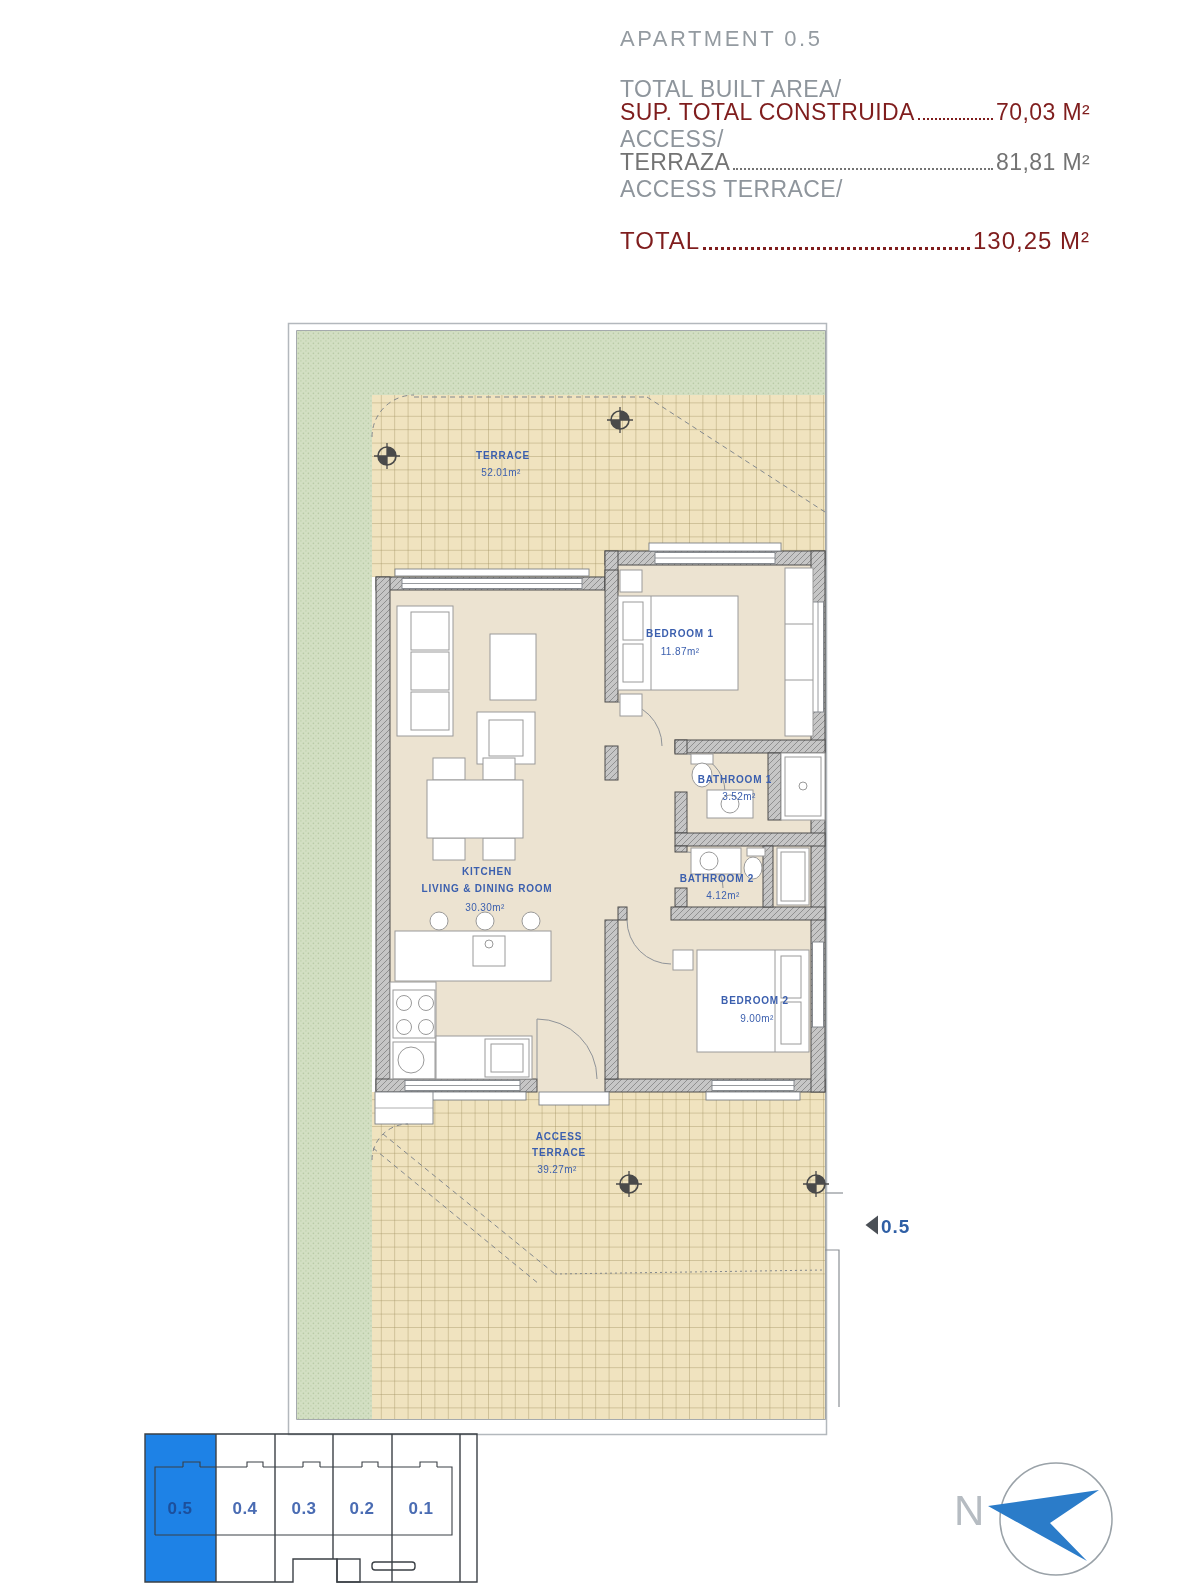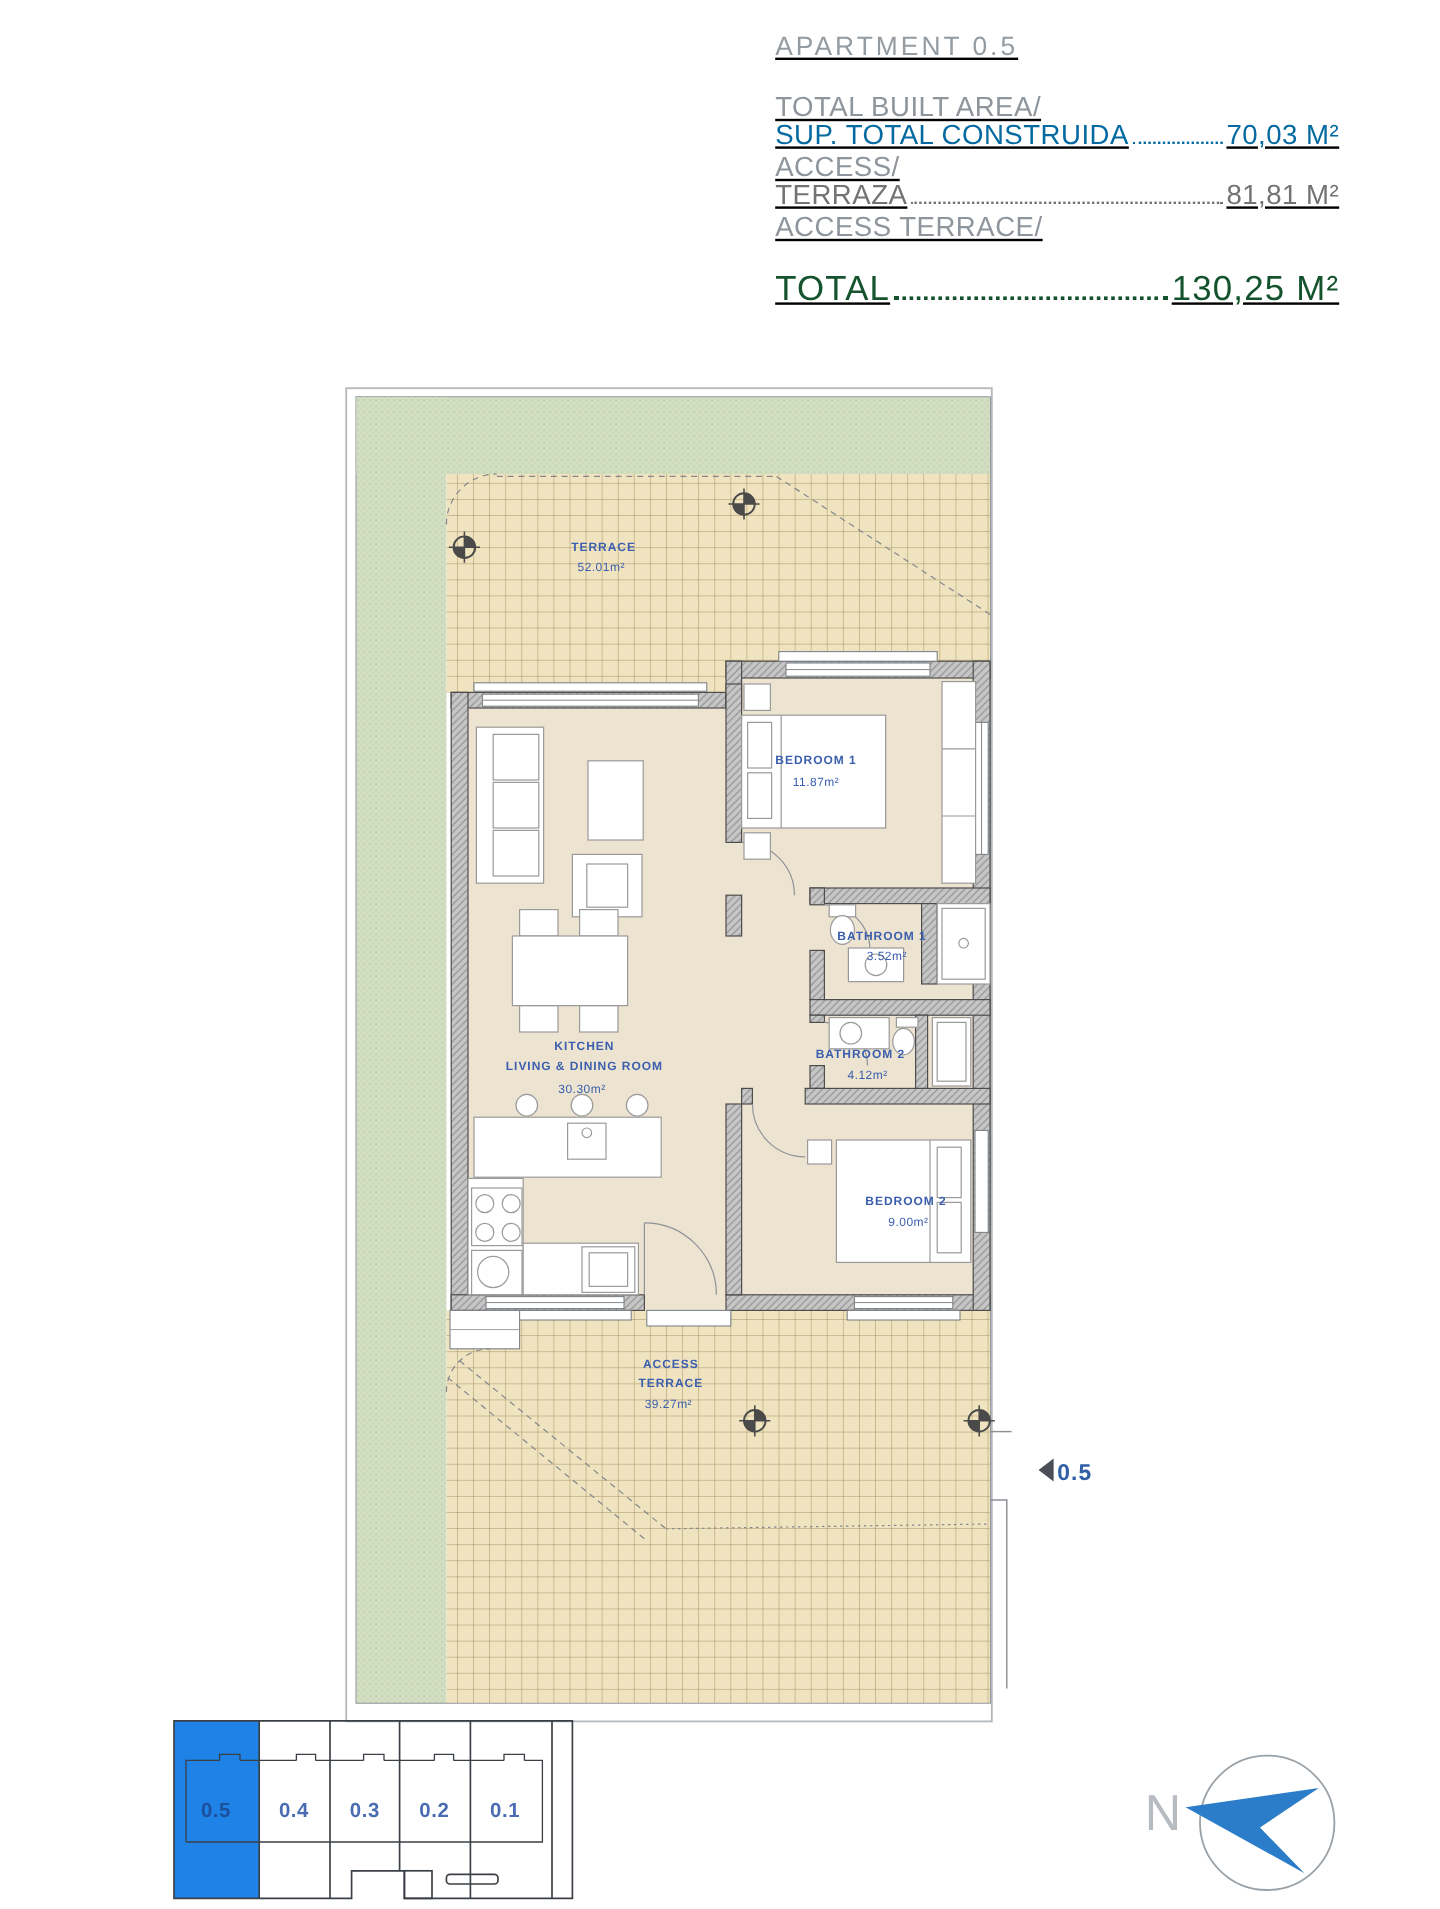--- a/index.html
+++ b/index.html
@@ -1,28 +1,28 @@
 <!DOCTYPE html>
 <html><head>
 <meta charset="utf-8">
 <style>
   html,body{margin:0;padding:0;background:#ffffff;}
   .page{position:relative;width:1200px;height:1591px;background:#fff;overflow:hidden;
         font-family:"Liberation Sans", sans-serif;}
   
-  .spec{position:absolute;left:646px;top:26px;width:470px;text-decoration:underline;}
+  .spec{position:absolute;left:620px;top:26px;width:470px;}
   .spec h1{margin:0 0 26px 0;font-size:22px;font-weight:normal;letter-spacing:2.5px;color:#949ba1;}
   .spec-row{margin-bottom:4px;font-size:23px;line-height:23px;letter-spacing:.4px;}
   .spec-row .top{color:#8e959c;}
   .spec-line{display:flex;align-items:flex-end;color:#737373;}
-  .spec-line.blue{color:#0369a1;}
+  .spec-line.blue{color:#7f1d1d;}
   .leader{flex:1;border-bottom:2.6px dotted currentColor;margin:0 3px 4px 3px;min-width:20px;}
   .val{white-space:nowrap;text-align:center;}
-  .total-row{display:flex;align-items:flex-end;margin-top:26px;font-size:29px;line-height:28px;
-             color:#14532d;letter-spacing:1px;}
+  .total-row{display:flex;align-items:flex-end;margin-top:26px;font-size:24px;line-height:28px;
+             color:#7f1d1d;letter-spacing:1px;}
   .total-row .leader{border-bottom:3px dotted currentColor;margin-bottom:5px;}
   
   svg text{font-family:"Liberation Sans", sans-serif;}
   .room-name{font-size:10px;font-weight:bold;fill:#3b5fae;letter-spacing:.8px;}
   .room-area{font-size:10px;fill:#3b5fae;letter-spacing:.4px;}
   .furn{fill:#ffffff;stroke:#9a9a9a;stroke-width:1;}
   .furn2{fill:none;stroke:#9a9a9a;stroke-width:1;}
   .wall{fill:url(#hatch);stroke:#4d4d4d;stroke-width:1;}
   .win{fill:#ffffff;stroke:#7d8287;stroke-width:.9;}
   .dash{fill:none;stroke:#83888d;stroke-width:1;stroke-dasharray:5 4;}

